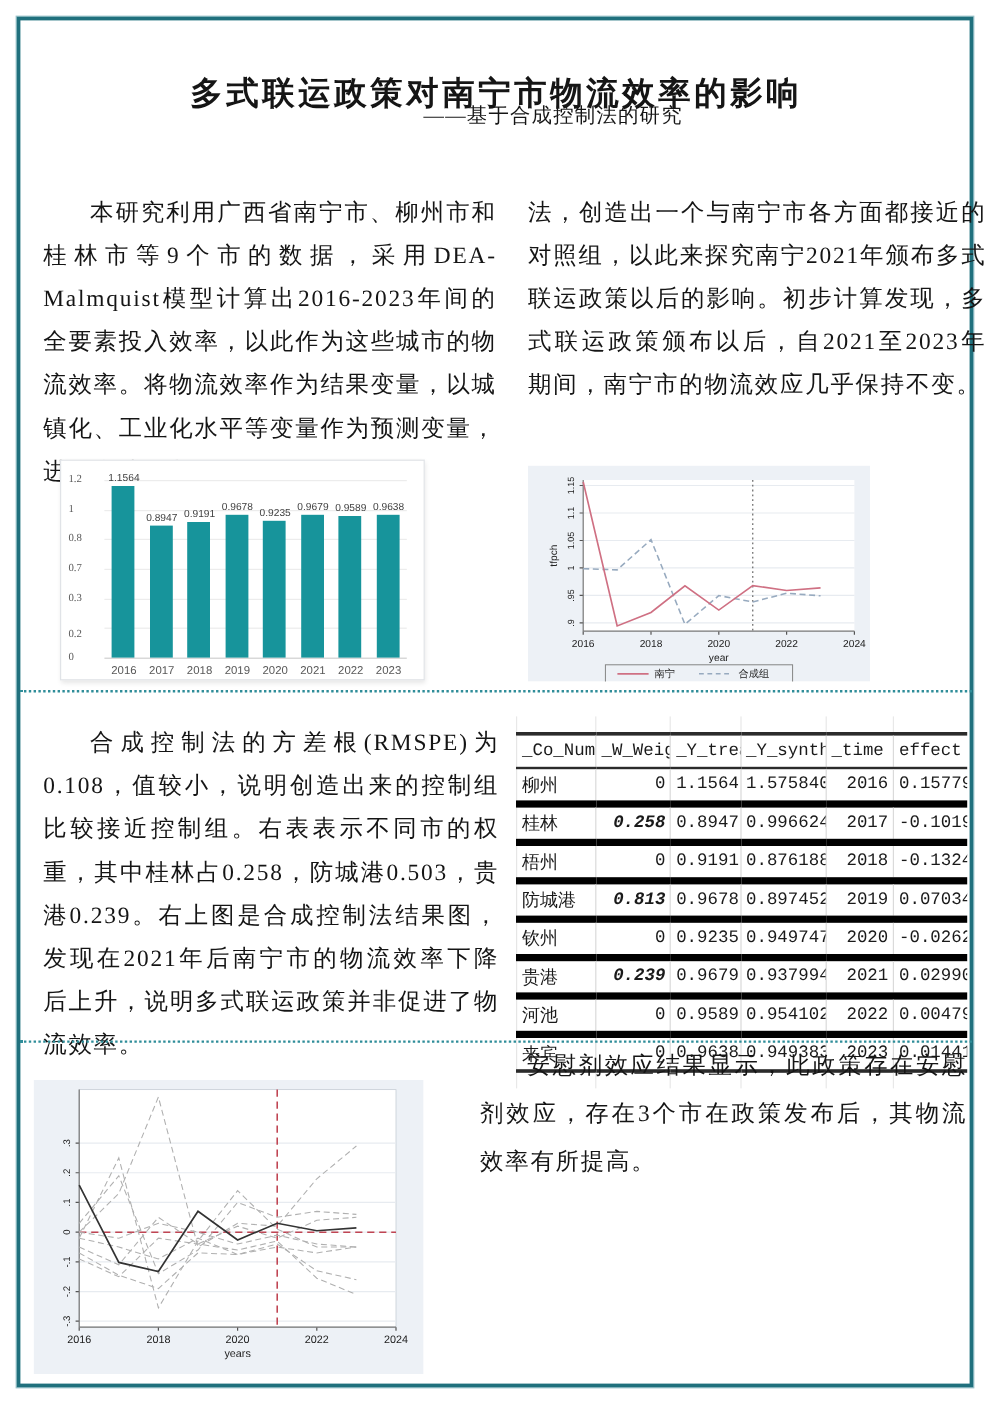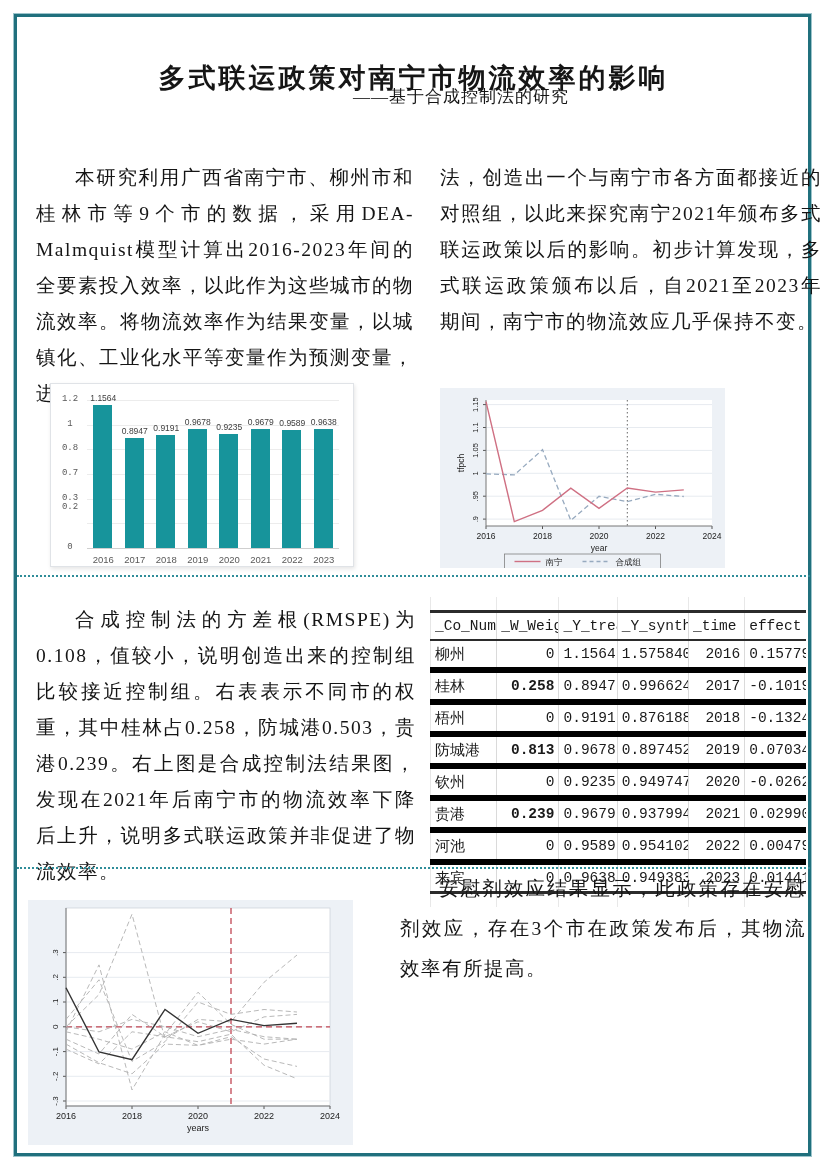--- a/index.html
+++ b/index.html
@@ -18,22 +18,22 @@
   #introRight{left:412px;top:160px;width:382px;margin-left:28px;}
   #midLeft{left:36px;top:602px;width:380px;}
   #botRight{left:400px;top:869px;width:406px;line-height:40px;}
   .sep{position:absolute;left:17px;width:793px;height:0;border-top:2px dotted #2f8d99;}
   #sep1{top:575px;} #sep2{top:867px;}
 
   
   .bar-card{position:absolute;left:50px;top:383px;width:302px;height:182px;background:#fff;
             border:1px solid #e0e3e7;box-shadow:1px 2px 4px rgba(0,0,0,.10);}
   .bar-card .grid{position:absolute;height:1px;background:#ececec;}
-  .bar-card .ylab{position:absolute;left:6px;width:26px;text-align:center;font-size:9px;color:#595959;
-                  font-family:Liberation Mono, monospace;}
+  .bar-card .ylab{position:absolute;left:6px;width:26px;text-align:left;font-size:9px;color:#595959;
+                  font-family:Liberation Serif, serif;}
   .bar-card .bar{position:absolute;}
   .bar-card .blab{position:absolute;width:44px;text-align:center;font-size:8.5px;color:#404040;
                   font-family:"Liberation Sans",sans-serif;}
   .bar-card .xlab{position:absolute;width:44px;text-align:center;font-size:9.5px;color:#595959;
                   font-family:"Liberation Sans",sans-serif;}
 
   .stata1{position:absolute;left:440px;top:388px;width:285px;height:180px;}
   .stata2{position:absolute;left:28px;top:900px;width:325px;height:245px;}
 
   
@@ -43,38 +43,38 @@
   #weightsTable td,#weightsTable th{border-left:1px solid #dadada;padding:1px 4px;height:24px;
               overflow:hidden;white-space:nowrap;font-weight:normal;}
   #weightsTable tr td:first-child,#weightsTable tr th:first-child{border-left:1px solid #e6e6e6;}
   #weightsTable tr.head th{border-top:3px solid #2b2b2b;border-bottom:2px solid #2b2b2b;text-align:left;}
   #weightsTable tr.data td{border-bottom:6px solid #000000;}
   #weightsTable tr.data.last td{border-bottom:3px solid #2b2b2b;}
   #weightsTable tr.ghost td{height:11px;border-left:1px solid #e8e8e8;border-bottom:none;}
   #weightsTable .num{text-align:right;}
   #weightsTable .eff{text-align:left;}
   #weightsTable .city{text-align:left;font-family:"Liberation Serif","DejaVu Serif",serif;font-size:15px;}
-  #weightsTable .bold{font-weight:bold;}
+  #weightsTable .bold{font-weight:bold;font-style:italic;}
 </style>
 </head>
 <body>
 
 <div class="frame"></div>
 
 <h1 class="title">多式联运政策对南宁市物流效率的影响</h1>
 <div class="subtitle">——基于合成控制法的研究</div>
 
 <p class="para indent" id="introLeft">本研究利用广西省南宁市、柳州市和桂林市等9个市的数据，采用DEA-Malmquist模型计算出2016-2023年间的全要素投入效率，以此作为这些城市的物流效率。将物流效率作为结果变量，以城镇化、工业化水平等变量作为预测变量，进行合成控制</p>
 <p class="para" id="introRight">法，创造出一个与南宁市各方面都接近的对照组，以此来探究南宁2021年颁布多式联运政策以后的影响。初步计算发现，多式联运政策颁布以后，自2021至2023年期间，南宁市的物流效应几乎保持不变。</p>
 
 <div class="bar-card" id="barChart">
     <div class="grid" style="left:36px;top:164px;width:252px;background:#cfcfcf;"></div>
     <div class="ylab" style="top:158px">0</div>
     <div class="grid" style="left:36px;top:139.33333333333334px;width:252px;"></div>
-    <div class="ylab" style="top:118px">0.2</div>
+    <div class="ylab" style="top:139px">0.2</div>
     <div class="grid" style="left:36px;top:114.66666666666666px;width:252px;"></div>
     <div class="ylab" style="top:108.66666666666666px">0.3</div>
     <div class="grid" style="left:36px;top:90px;width:252px;"></div>
     <div class="ylab" style="top:84px">0.7</div>
     <div class="grid" style="left:36px;top:65.33333333333333px;width:252px;"></div>
     <div class="ylab" style="top:59.33333333333333px">0.8</div>
     <div class="grid" style="left:36px;top:40.66666666666666px;width:252px;"></div>
     <div class="ylab" style="top:34.66666666666666px">1</div>
     <div class="grid" style="left:36px;top:16px;width:252px;"></div>
     <div class="ylab" style="top:10px">1.2</div>

